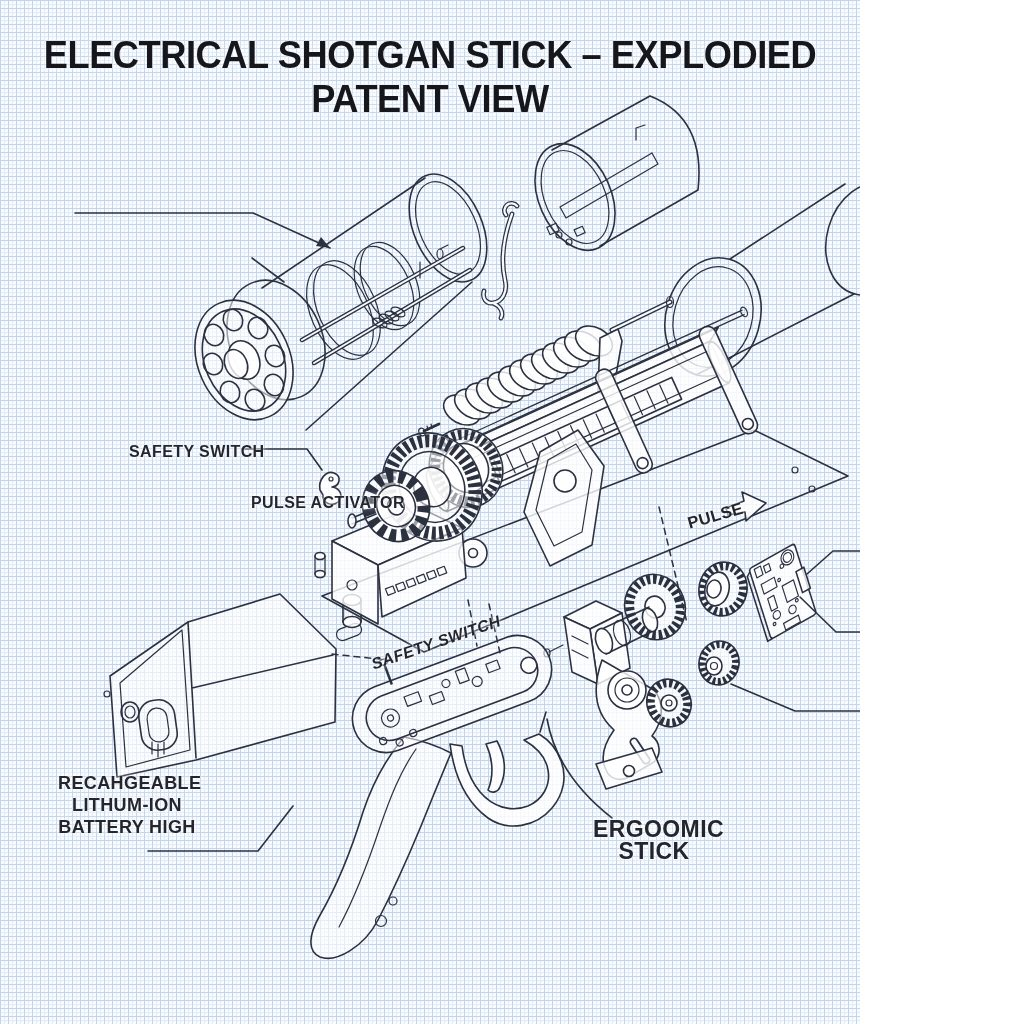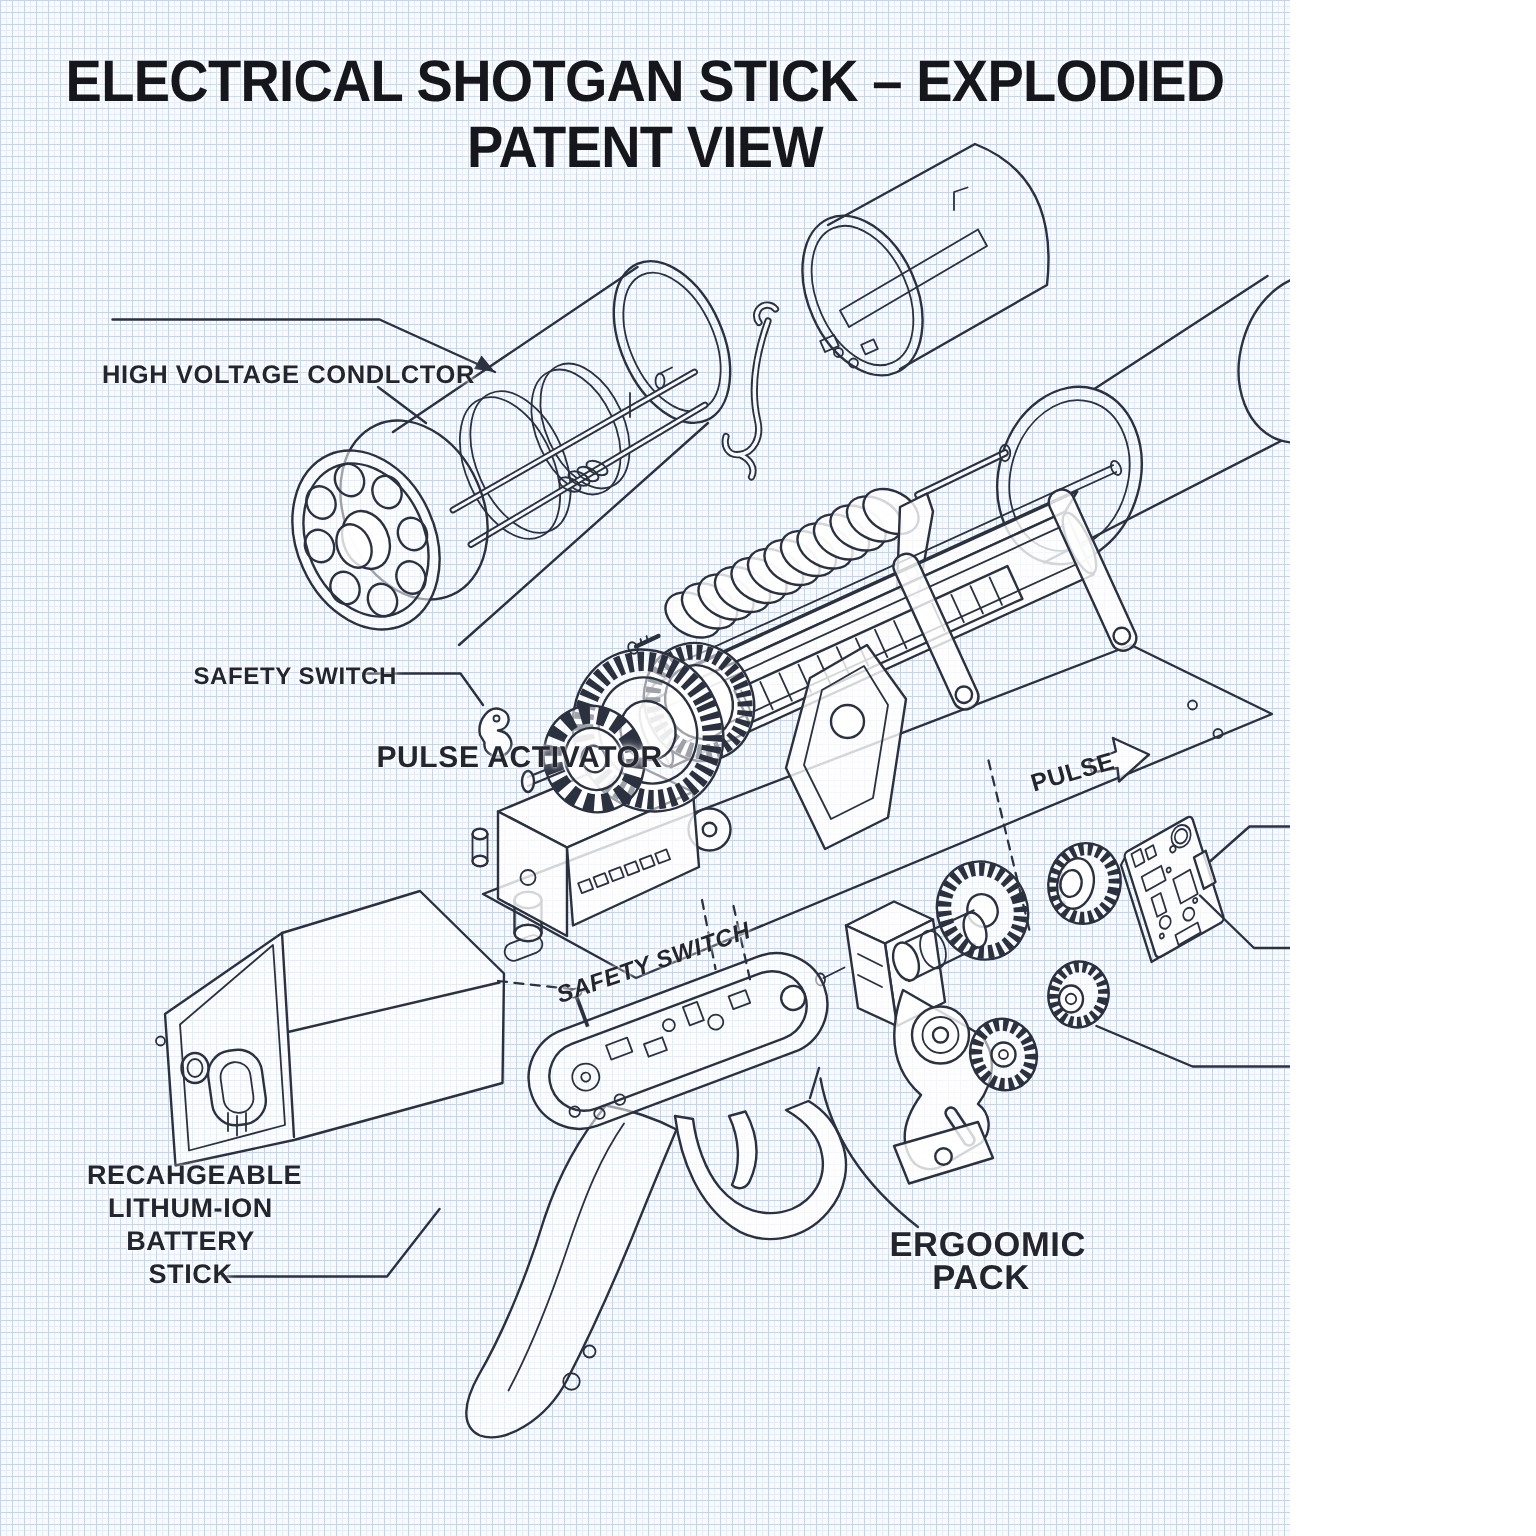--- a/index.html
+++ b/index.html
@@ -333,34 +333,33 @@
   <g>
     <path class="dash" d="M332,654 L396,661"></path>
     <path class="dash" d="M468,600 L477,646"></path>
     <path class="dash" d="M489,604 L500,653"></path>
     <path class="dash" d="M659,507 L687,623"></path>
   </g>
 </svg>
 
   <div id="title">ELECTRICAL SHOTGAN STICK – EXPLODIED PATENT VIEW</div>
 
-  <div class="lbl" style="left:68px;top:240px;font-size:17px">HIGH VOLTAGE CONDLCTOR</div>
 
   <div class="lbl" style="left:129px;top:443px;font-size:16px">SAFETY SWITCH</div>
 
-  <div class="lbl" style="left:251px;top:494px;font-size:20px">PULSE ACTIVATOR</div>
+  <div class="lbl" style="left:251px;top:494px;font-size:16px">PULSE ACTIVATOR</div>
 
   <div class="lbl" style="left:688px;top:514px;font-size:16.5px;transform:rotate(-16deg);transform-origin:left center">PULSE</div>
 
   <div class="lbl" style="left:372px;top:656px;font-size:16px;font-style:italic;transform:rotate(-19deg);transform-origin:left center">SAFETY SWITCH</div>
 
   <div class="lbl center" style="left:58px;top:772px;width:138px;font-size:18px">
     <div>RECAHGEABLE</div>
     <div>LITHUM-ION</div>
-    <div>BATTERY STICK</div>
+    <div>BATTERY HIGH</div>
   </div>
 
   <div class="lbl center" style="left:593px;top:818px;width:122px;font-size:23px">
     <div>ERGOOMIC</div>
-    <div>PACK</div>
+    <div>STICK</div>
   </div>
 
 </div>
 
 </body></html>

